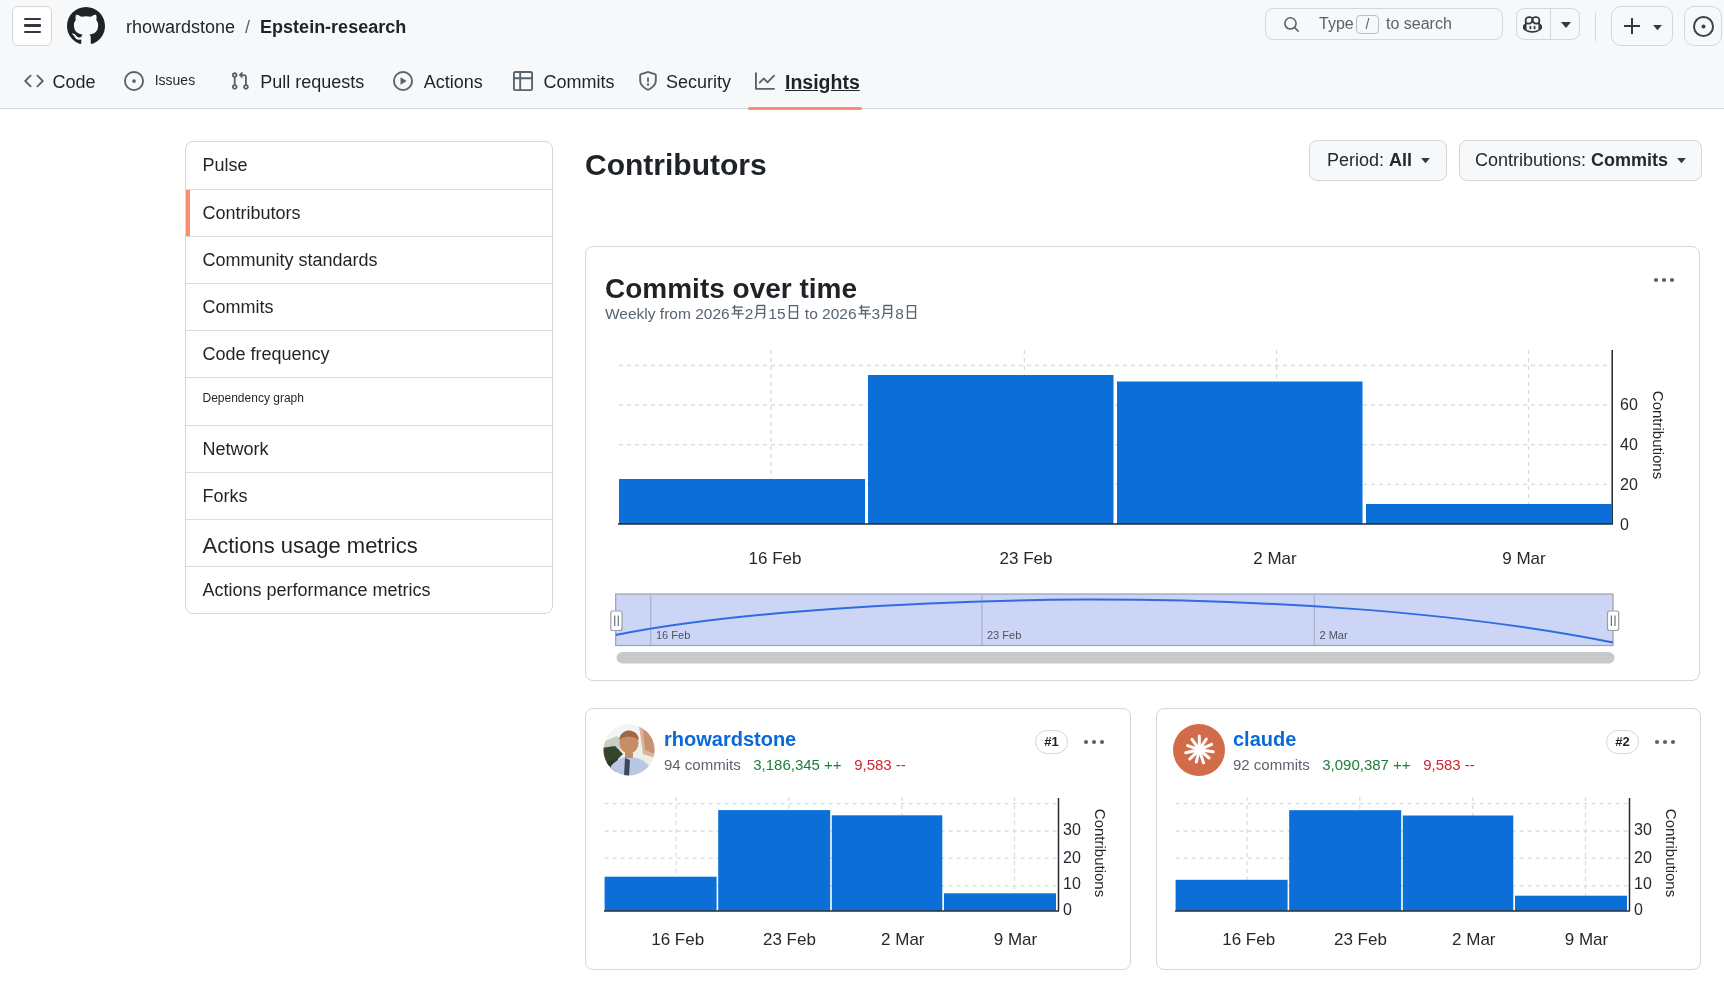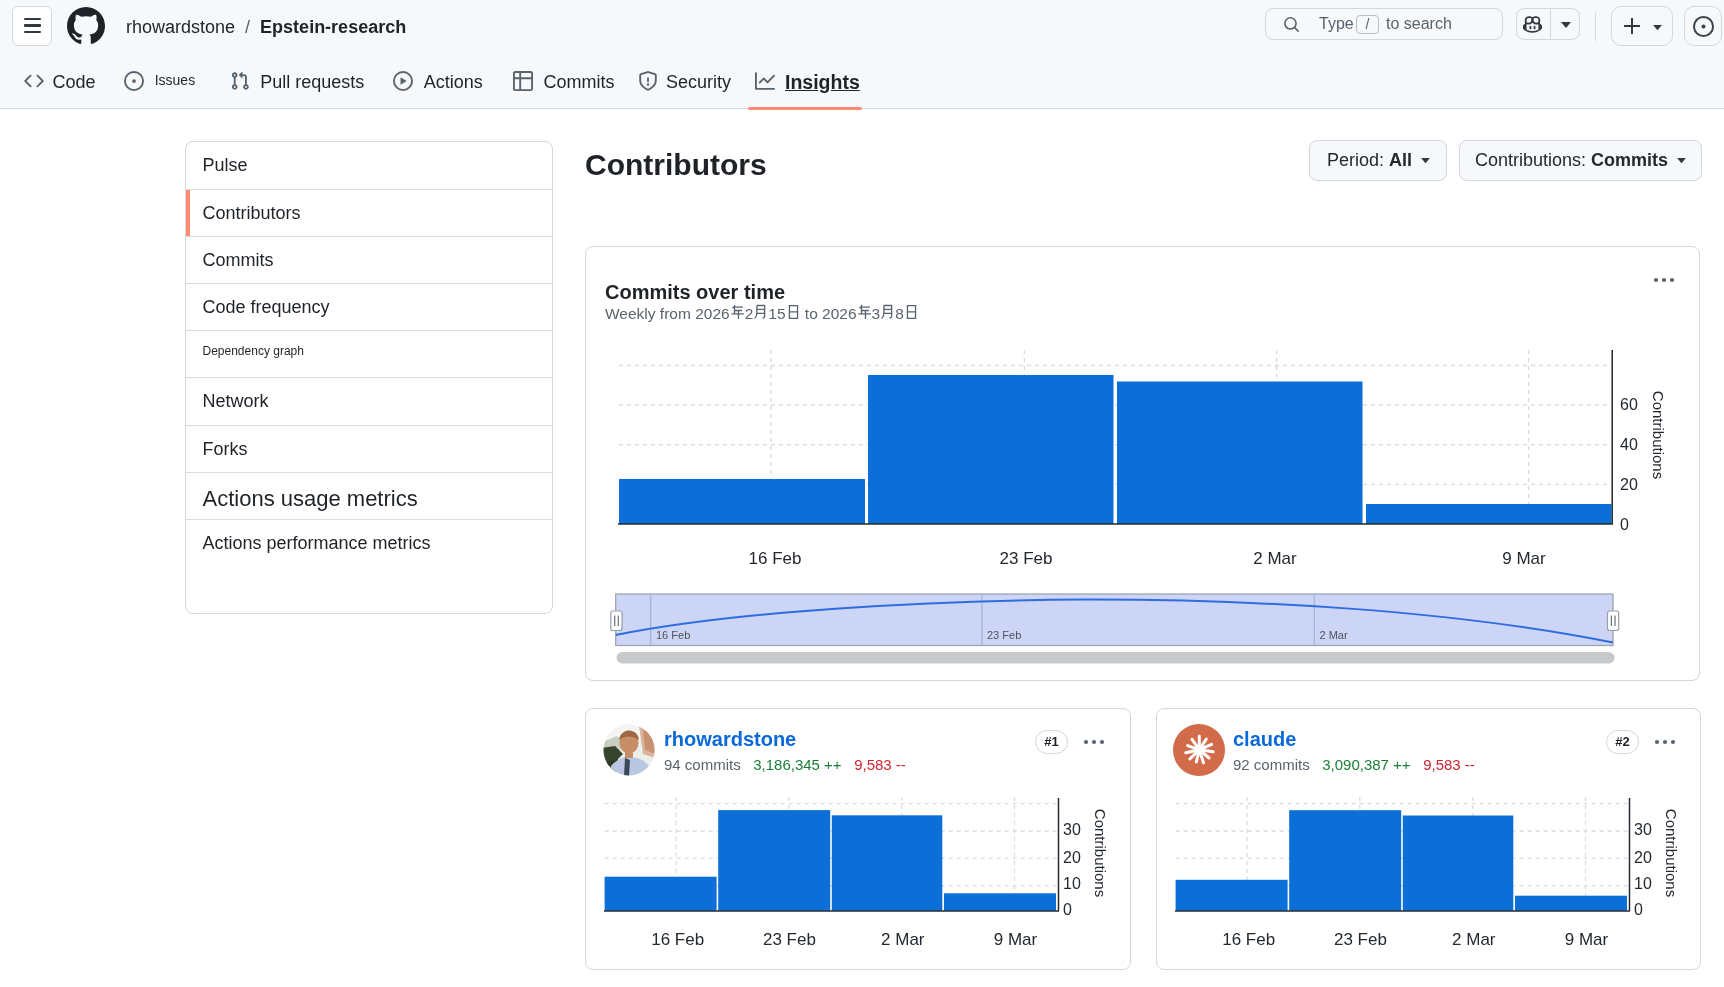--- a/index.html
+++ b/index.html
@@ -92,20 +92,23 @@
 <div class="abs" style="left:185px;top:141px;width:368px;height:473px;border:1px solid #d0d7de;border-radius:8px;box-sizing:border-box;"></div>
 <div class="abs" style="left:186px;top:142px;width:366px;height:471px;">
   <div style="position:relative;height:47.1px;">
         <span style="position:absolute;left:16.5px;top:13px;font-size:18px;color:#1f2328;">Pulse</span>
       </div>
   <div style="position:relative;height:47.1px;border-top:1px solid #d8dee4;box-sizing:border-box;">
         <span style="position:absolute;left:0;top:0;width:4px;height:100%;background:#fd8c73;"></span>
         <span style="position:absolute;left:16.5px;top:13px;font-size:18px;color:#1f2328;">Contributors</span>
       </div>
   <div style="position:relative;height:47.1px;border-top:1px solid #d8dee4;box-sizing:border-box;">
+        <span style="position:absolute;left:16.5px;top:13px;font-size:18px;color:#1f2328;">Community standards</span>
+      </div>
+  <div style="position:relative;height:47.1px;border-top:1px solid #d8dee4;box-sizing:border-box;">
         <span style="position:absolute;left:16.5px;top:13px;font-size:18px;color:#1f2328;">Commits</span>
       </div>
   <div style="position:relative;height:47.1px;border-top:1px solid #d8dee4;box-sizing:border-box;">
         <span style="position:absolute;left:16.5px;top:13px;font-size:18px;color:#1f2328;">Code frequency</span>
       </div>
   <div style="position:relative;height:47.1px;border-top:1px solid #d8dee4;box-sizing:border-box;">
         <span style="position:absolute;left:16.5px;top:13px;font-size:12px;color:#1f2328;">Dependency graph</span>
       </div>
   <div style="position:relative;height:47.1px;border-top:1px solid #d8dee4;box-sizing:border-box;">
         <span style="position:absolute;left:16.5px;top:13px;font-size:18px;color:#1f2328;">Network</span>
@@ -129,21 +132,21 @@
       <path fill="#32383f" d="M1 1h10L6 7z"></path>
     </svg>
 
 <div class="abs" style="left:1459px;top:140px;width:243px;height:41px;background:#f6f8fa;border:1px solid #d0d7de;border-radius:8px;box-sizing:border-box;"></div>
 <div class="abs" style="left:1475px;top:150px;font-size:18px;color:#25292e;">Contributions: <span style="font-weight:700;">Commits</span></div>
 <svg class="abs" style="left:1676px;top:157px;" width="11" height="7" viewBox="0 0 12 8">
       <path fill="#32383f" d="M1 1h10L6 7z"></path>
     </svg>
 
 <div class="abs" style="left:585px;top:246px;width:1115px;height:435px;border:1px solid #d0d7de;border-radius:8px;box-sizing:border-box;background:#fff;"></div>
-<div class="abs" style="left:605px;top:273px;font-size:20px;font-weight:700;color:#1f2328;margin-top:8px;">Commits over time</div>
+<div class="abs" style="left:605px;top:273px;font-size:28px;font-weight:700;color:#1f2328;">Commits over time</div>
 <div class="abs" style="left:605px;top:304px;font-size:15.5px;color:#59636e;" id="weekly-line">Weekly from 2026<svg width="15" height="16" viewBox="0 0 17 18" style="vertical-align:-1.5px;">
         <path d="M5.6,1 C5,2.5 4,3.8 2.8,4.8 M4.5,3.5 H14.6 M5.1,3.5 V11.2 M5.1,7.3 H13.5 M1.6,11.2 H15.7 M9.6,7.3 V17" fill="none" stroke="#59636e" stroke-width="1.5"></path>
       </svg>2<svg width="15" height="16" viewBox="0 0 17 18" style="vertical-align:-1.5px;">
         <path d="M4.4,1.6 h8.8 v12 c0,1.7 -0.8,2.4 -2.4,2.4 M4.4,1.6 v8.9 c0,2.7 -0.9,4.5 -2.5,5.8 M4.4,6.1 h8.8 M4.4,10.5 h8.8" fill="none" stroke="#59636e" stroke-width="1.5"></path>
       </svg>15<svg width="15" height="16" viewBox="0 0 17 18" style="vertical-align:-1.5px;">
         <path d="M3.9,1.7 h9.2 v14.6 h-9.2 z M3.9,8.8 h9.2" fill="none" stroke="#59636e" stroke-width="1.5"></path>
       </svg> to 2026<svg width="15" height="16" viewBox="0 0 17 18" style="vertical-align:-1.5px;">
         <path d="M5.6,1 C5,2.5 4,3.8 2.8,4.8 M4.5,3.5 H14.6 M5.1,3.5 V11.2 M5.1,7.3 H13.5 M1.6,11.2 H15.7 M9.6,7.3 V17" fill="none" stroke="#59636e" stroke-width="1.5"></path>
       </svg>3<svg width="15" height="16" viewBox="0 0 17 18" style="vertical-align:-1.5px;">
         <path d="M4.4,1.6 h8.8 v12 c0,1.7 -0.8,2.4 -2.4,2.4 M4.4,1.6 v8.9 c0,2.7 -0.9,4.5 -2.5,5.8 M4.4,6.1 h8.8 M4.4,10.5 h8.8" fill="none" stroke="#59636e" stroke-width="1.5"></path>

